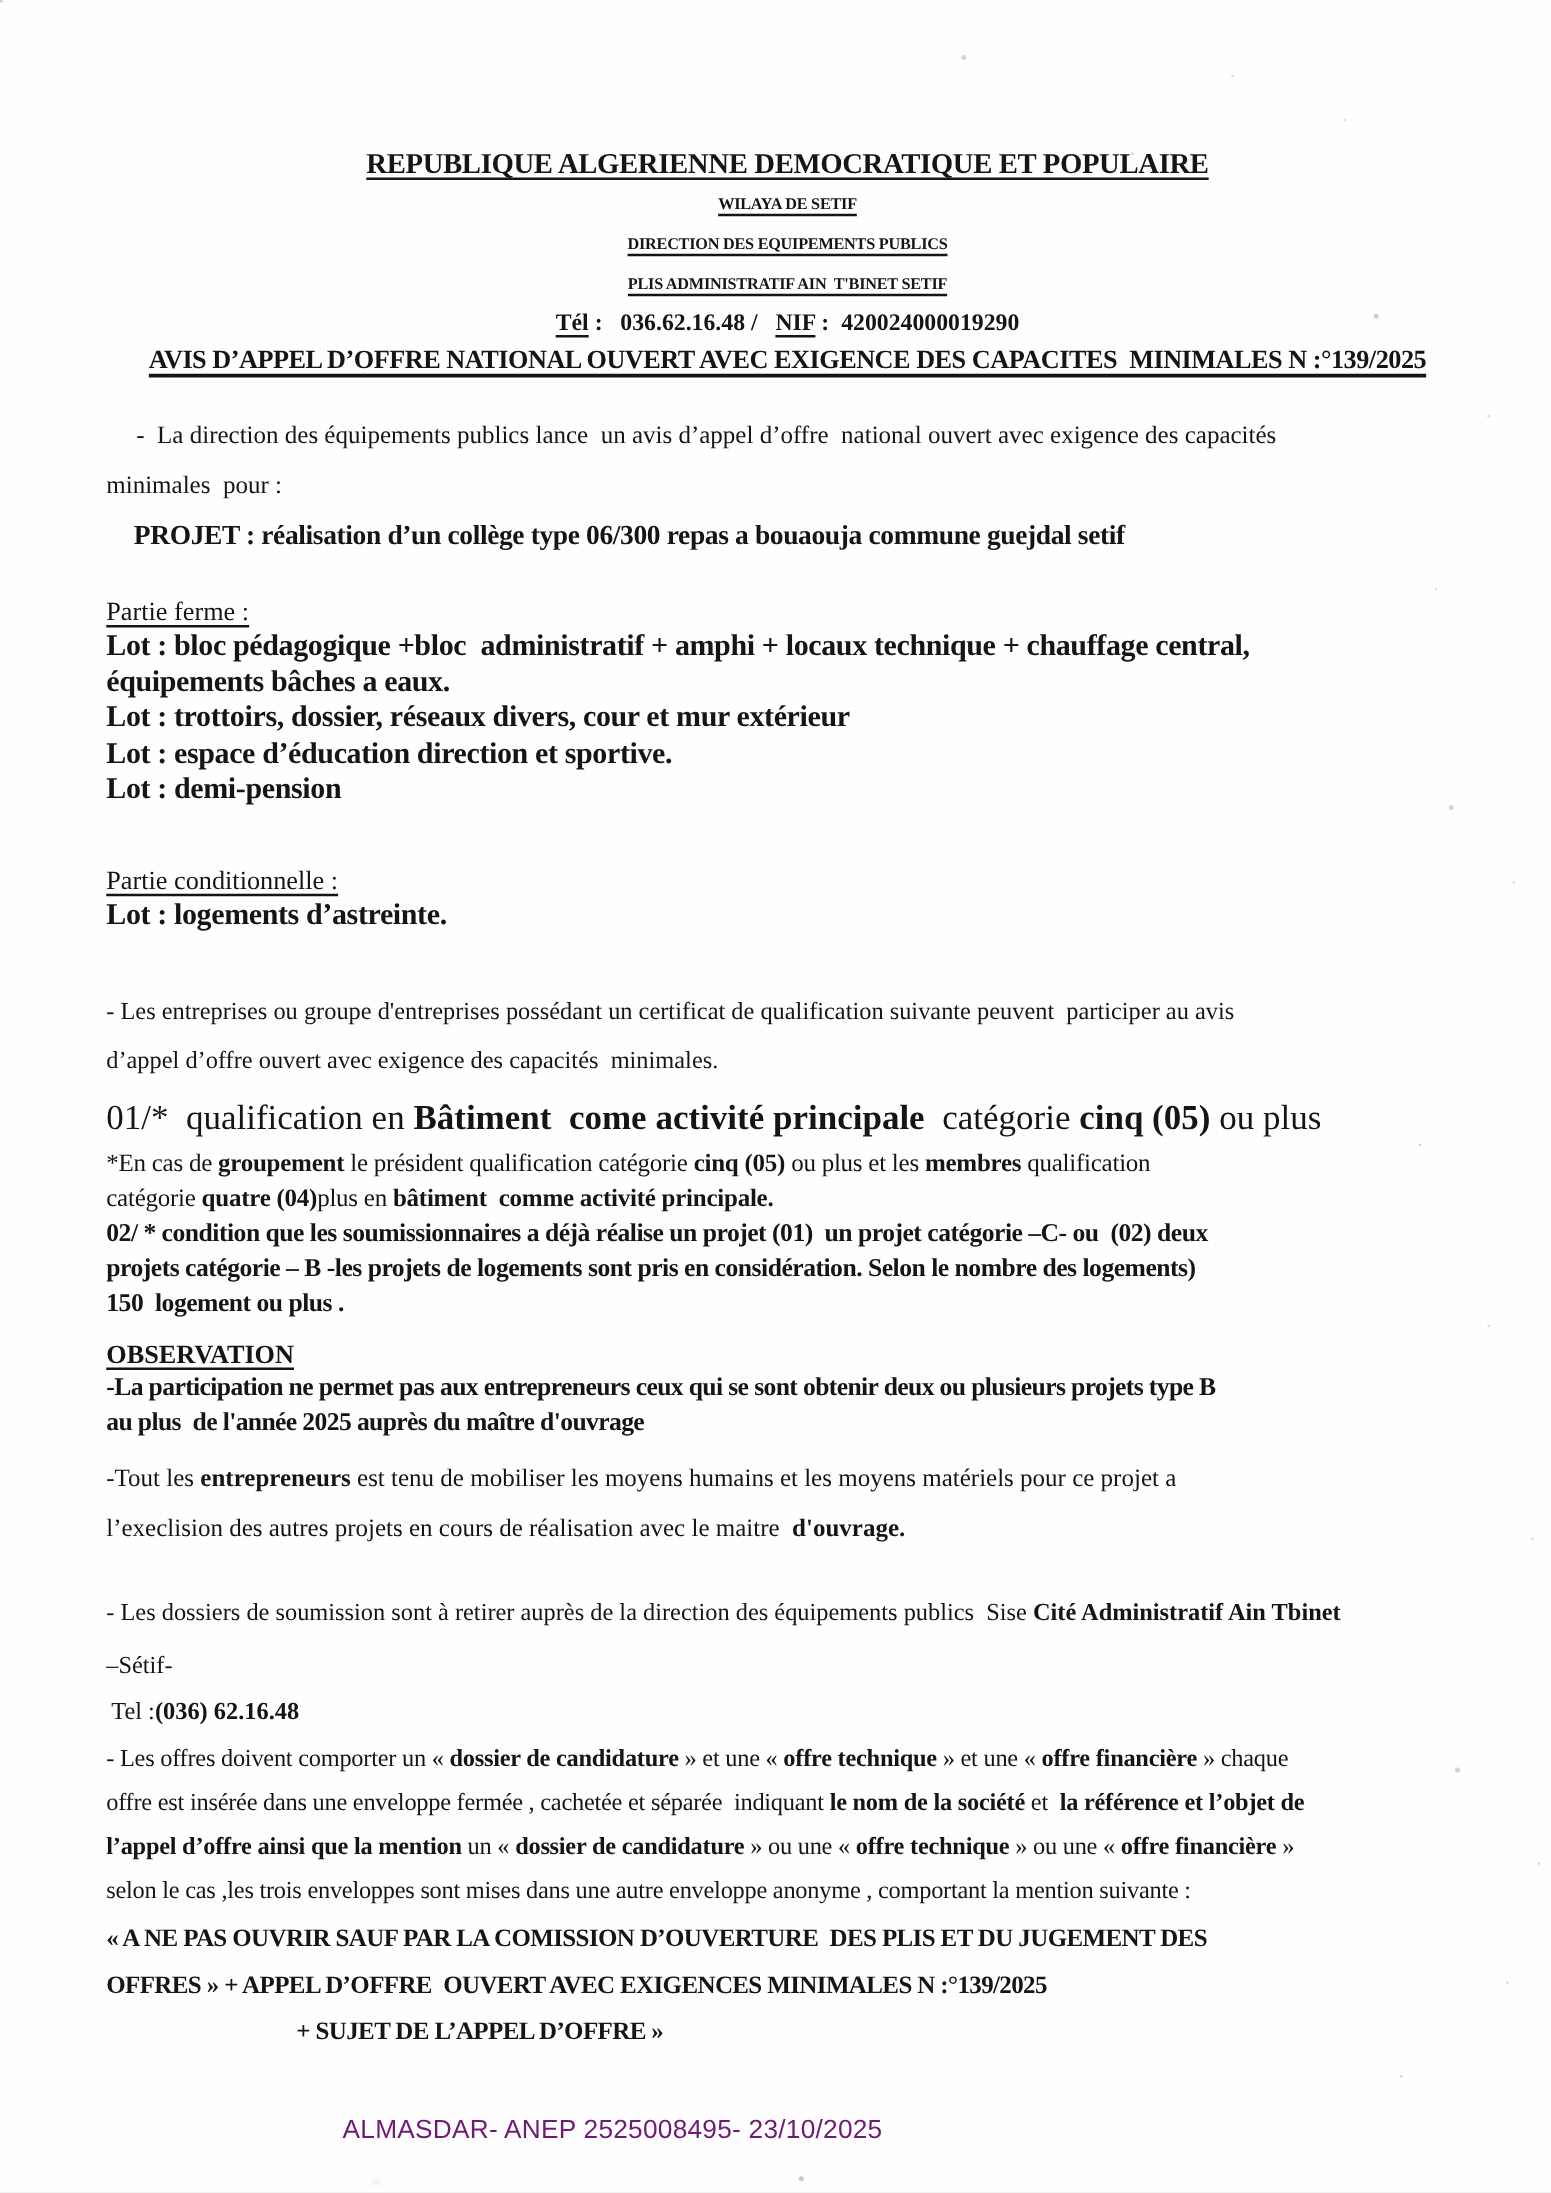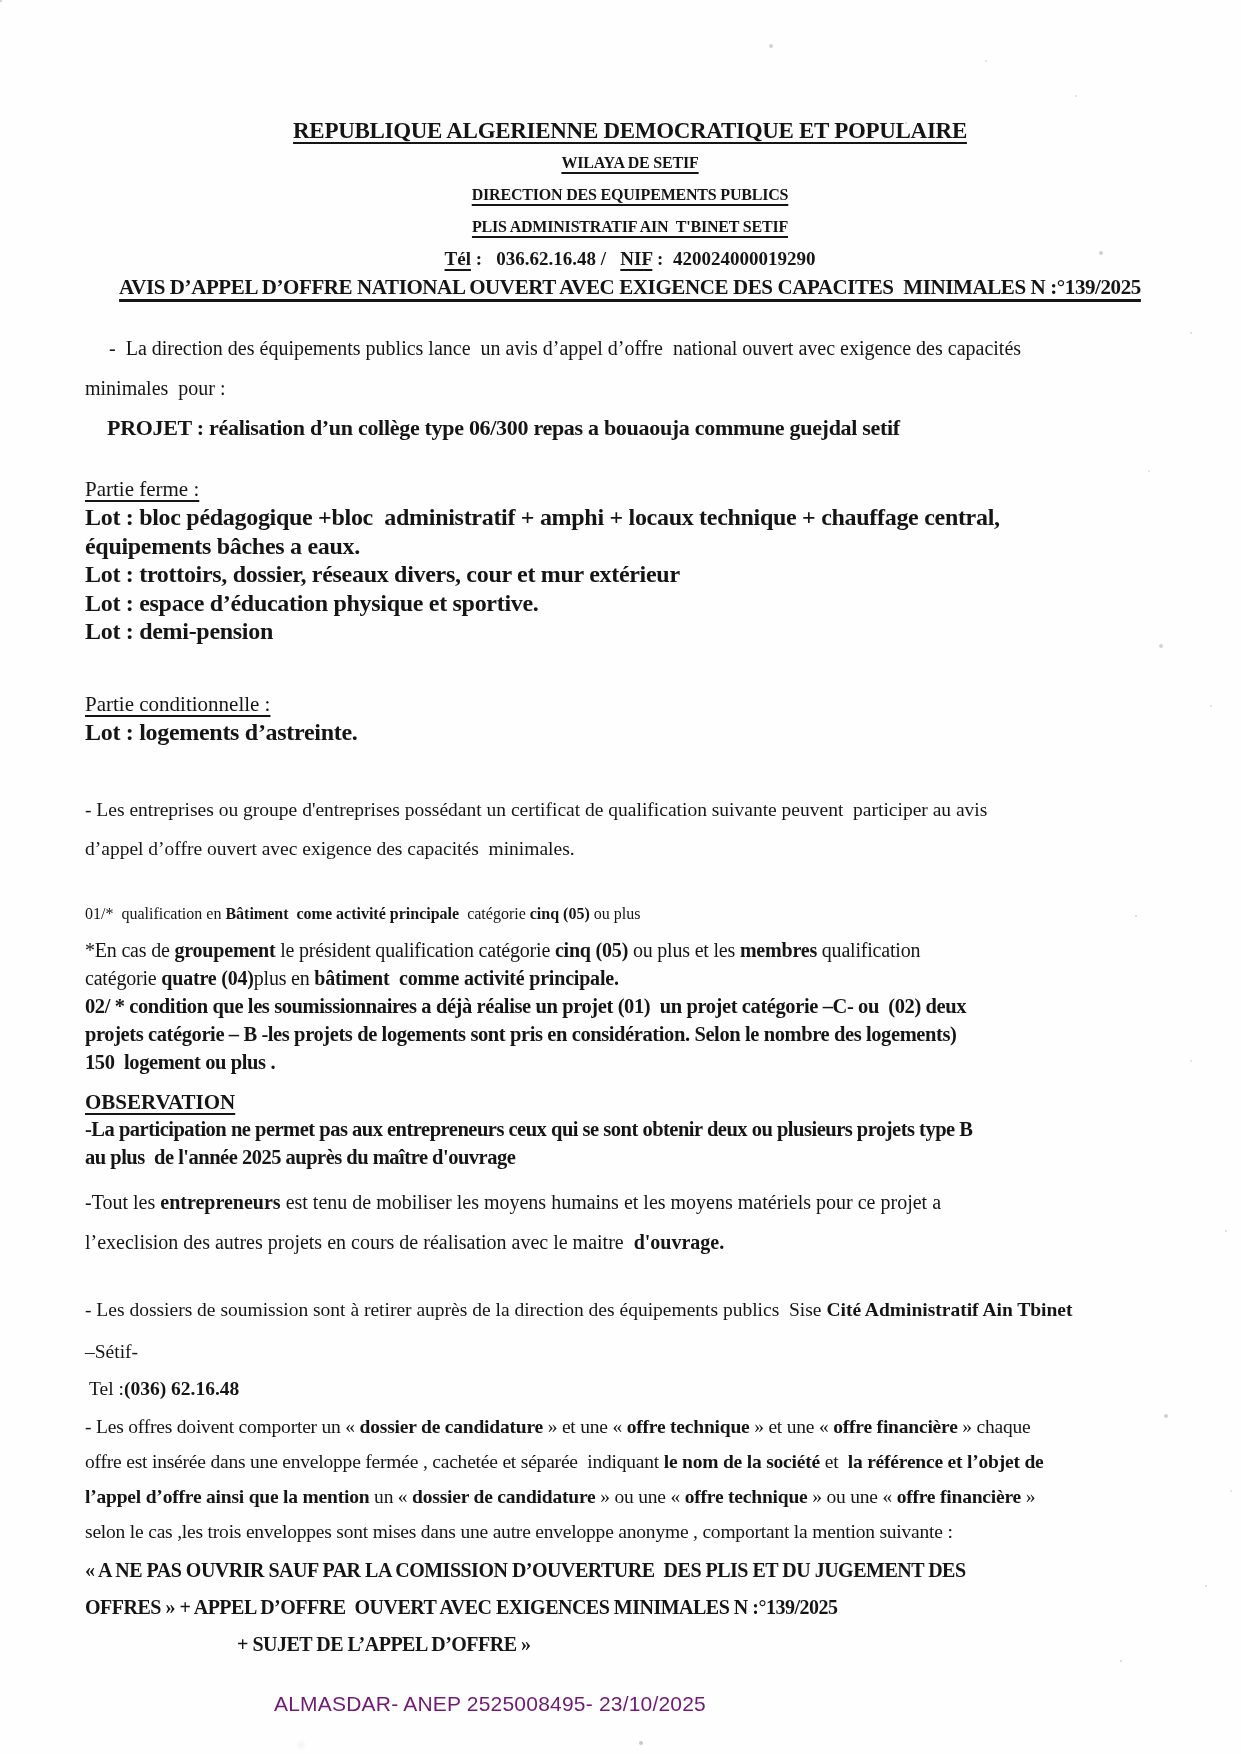--- a/index.html
+++ b/index.html
@@ -13,37 +13,37 @@
     overflow:hidden;
   }
   .content { padding:118px 66px 0 85px; }
   .line { white-space:pre; }
   .b { font-weight:bold; }
   .u { text-decoration:underline; text-decoration-thickness:2px; text-underline-offset:4px; }
 
   
   .hdr { text-align:center; width:930px; margin:0 auto; }
   .hdr-l1 { font-size:23px; font-weight:bold; letter-spacing:-0.3px; line-height:26px; margin-bottom:7px; }
-  .hdr-l  { font-size:16px; font-weight:bold; letter-spacing:-0.2px; line-height:24px; margin-bottom:8px; }
+  .hdr-l  { font-size:13px; font-weight:bold; letter-spacing:-0.2px; line-height:24px; margin-bottom:8px; }
   .hdr-tel { font-size:19px; font-weight:bold; line-height:24px; margin-bottom:3px; }
   .title {
     font-size:21px; font-weight:bold; letter-spacing:-0.4px;
     text-align:center; line-height:27px; margin-top:2px;
     text-decoration:underline; text-decoration-thickness:2.5px; text-underline-offset:5px;
   }
 
   
   .intro { margin-top:27px; font-size:20px; line-height:40px; }
   .indent22 { padding-left:24px; }
   .projet { margin-top:5px; font-size:22px; font-weight:bold; line-height:30px; padding-left:22px; letter-spacing:-0.3px; }
   .sect-head { margin-top:33px; font-size:21px; font-weight:normal; line-height:27px; }
   .lots { font-size:24px; font-weight:bold; line-height:28.5px; letter-spacing:-0.3px; }
   .sect-head2 { margin-top:45px; }
   .entre { margin-top:44px; font-size:19.5px; line-height:39px; }
-  .qualif { margin-top:31px; font-size:16px; line-height:30px; }
+  .qualif { margin-top:12px; font-size:28px; line-height:30px; }
   .group { margin-top:7px; font-size:20px; line-height:28px; letter-spacing:-0.2px; }
   .cond02 { font-size:20.5px; font-weight:bold; line-height:28px; letter-spacing:-0.4px; }
   .obs-head { margin-top:13px; font-size:21px; font-weight:bold; line-height:26px; }
   .partic { font-size:20.5px; font-weight:bold; line-height:28px; letter-spacing:-0.5px; }
   .mobil { margin-top:11px; font-size:20px; line-height:40px; }
   .dossiers { margin-top:27px; font-size:19.5px; line-height:42px; }
   .tel2 { font-size:19.5px; line-height:31px; padding-left:4px; }
   .offres { margin-top:5px; font-size:19.5px; line-height:35px; letter-spacing:-0.2px; }
   .mention { margin-top:3px; font-size:20px; font-weight:bold; line-height:37px; letter-spacing:-0.5px; }
   .mention-l3 { padding-left:152px; }
@@ -92,21 +92,21 @@
       <div class="line">minimales  pour :</div>
     </div>
 
     <div class="projet line">PROJET : réalisation d’un collège type 06/300 repas a bouaouja commune guejdal setif</div>
 
     <div class="sect-head"><span class="u">Partie ferme :</span></div>
     <div class="lots">
       <div class="line">Lot : bloc pédagogique +bloc  administratif + amphi + locaux technique + chauffage central,</div>
       <div class="line">équipements bâches a eaux.</div>
       <div class="line">Lot : trottoirs, dossier, réseaux divers, cour et mur extérieur</div>
-      <div class="line">Lot : espace d’éducation physique et sportive.</div>
+      <div class="line">Lot : espace d’éducation direction et sportive.</div>
       <div class="line">Lot : demi-pension</div>
     </div>
 
     <div class="sect-head sect-head2"><span class="u">Partie conditionnelle :</span></div>
     <div class="lots">
       <div class="line">Lot : logements d’astreinte.</div>
     </div>
 
     <div class="entre">
       <div class="line">- Les entreprises ou groupe d'entreprises possédant un certificat de qualification suivante peuvent  participer au avis</div>

